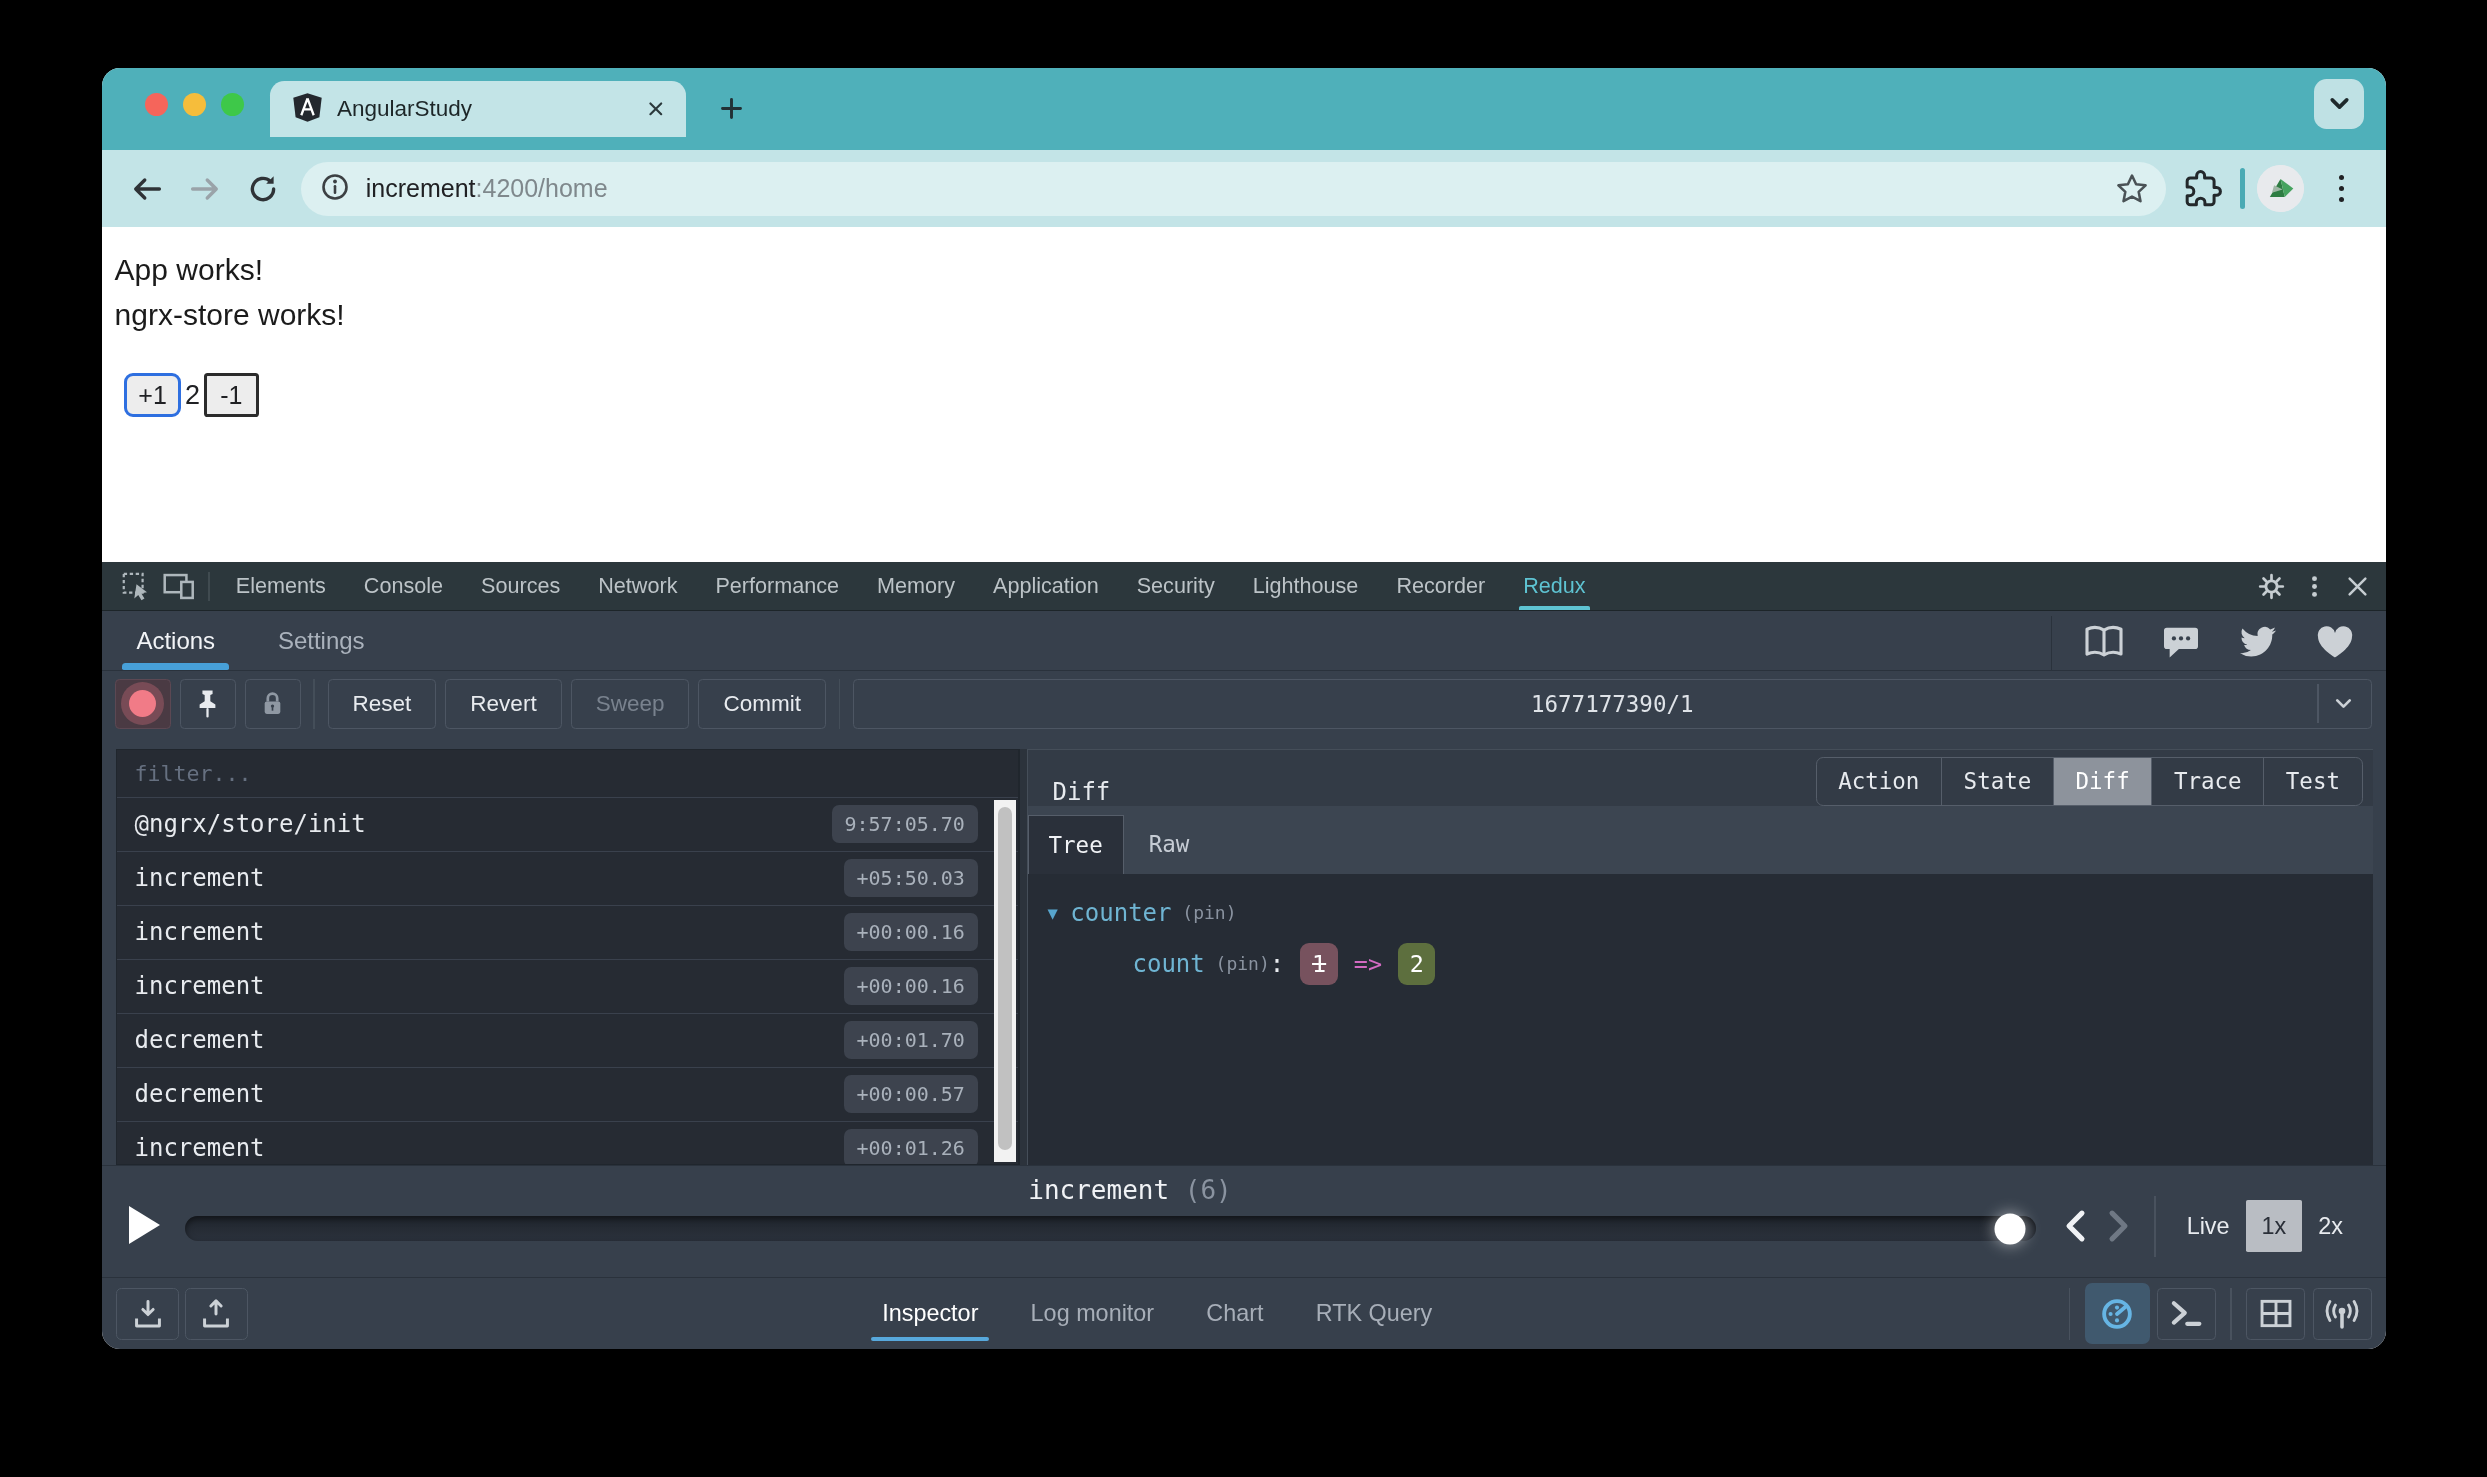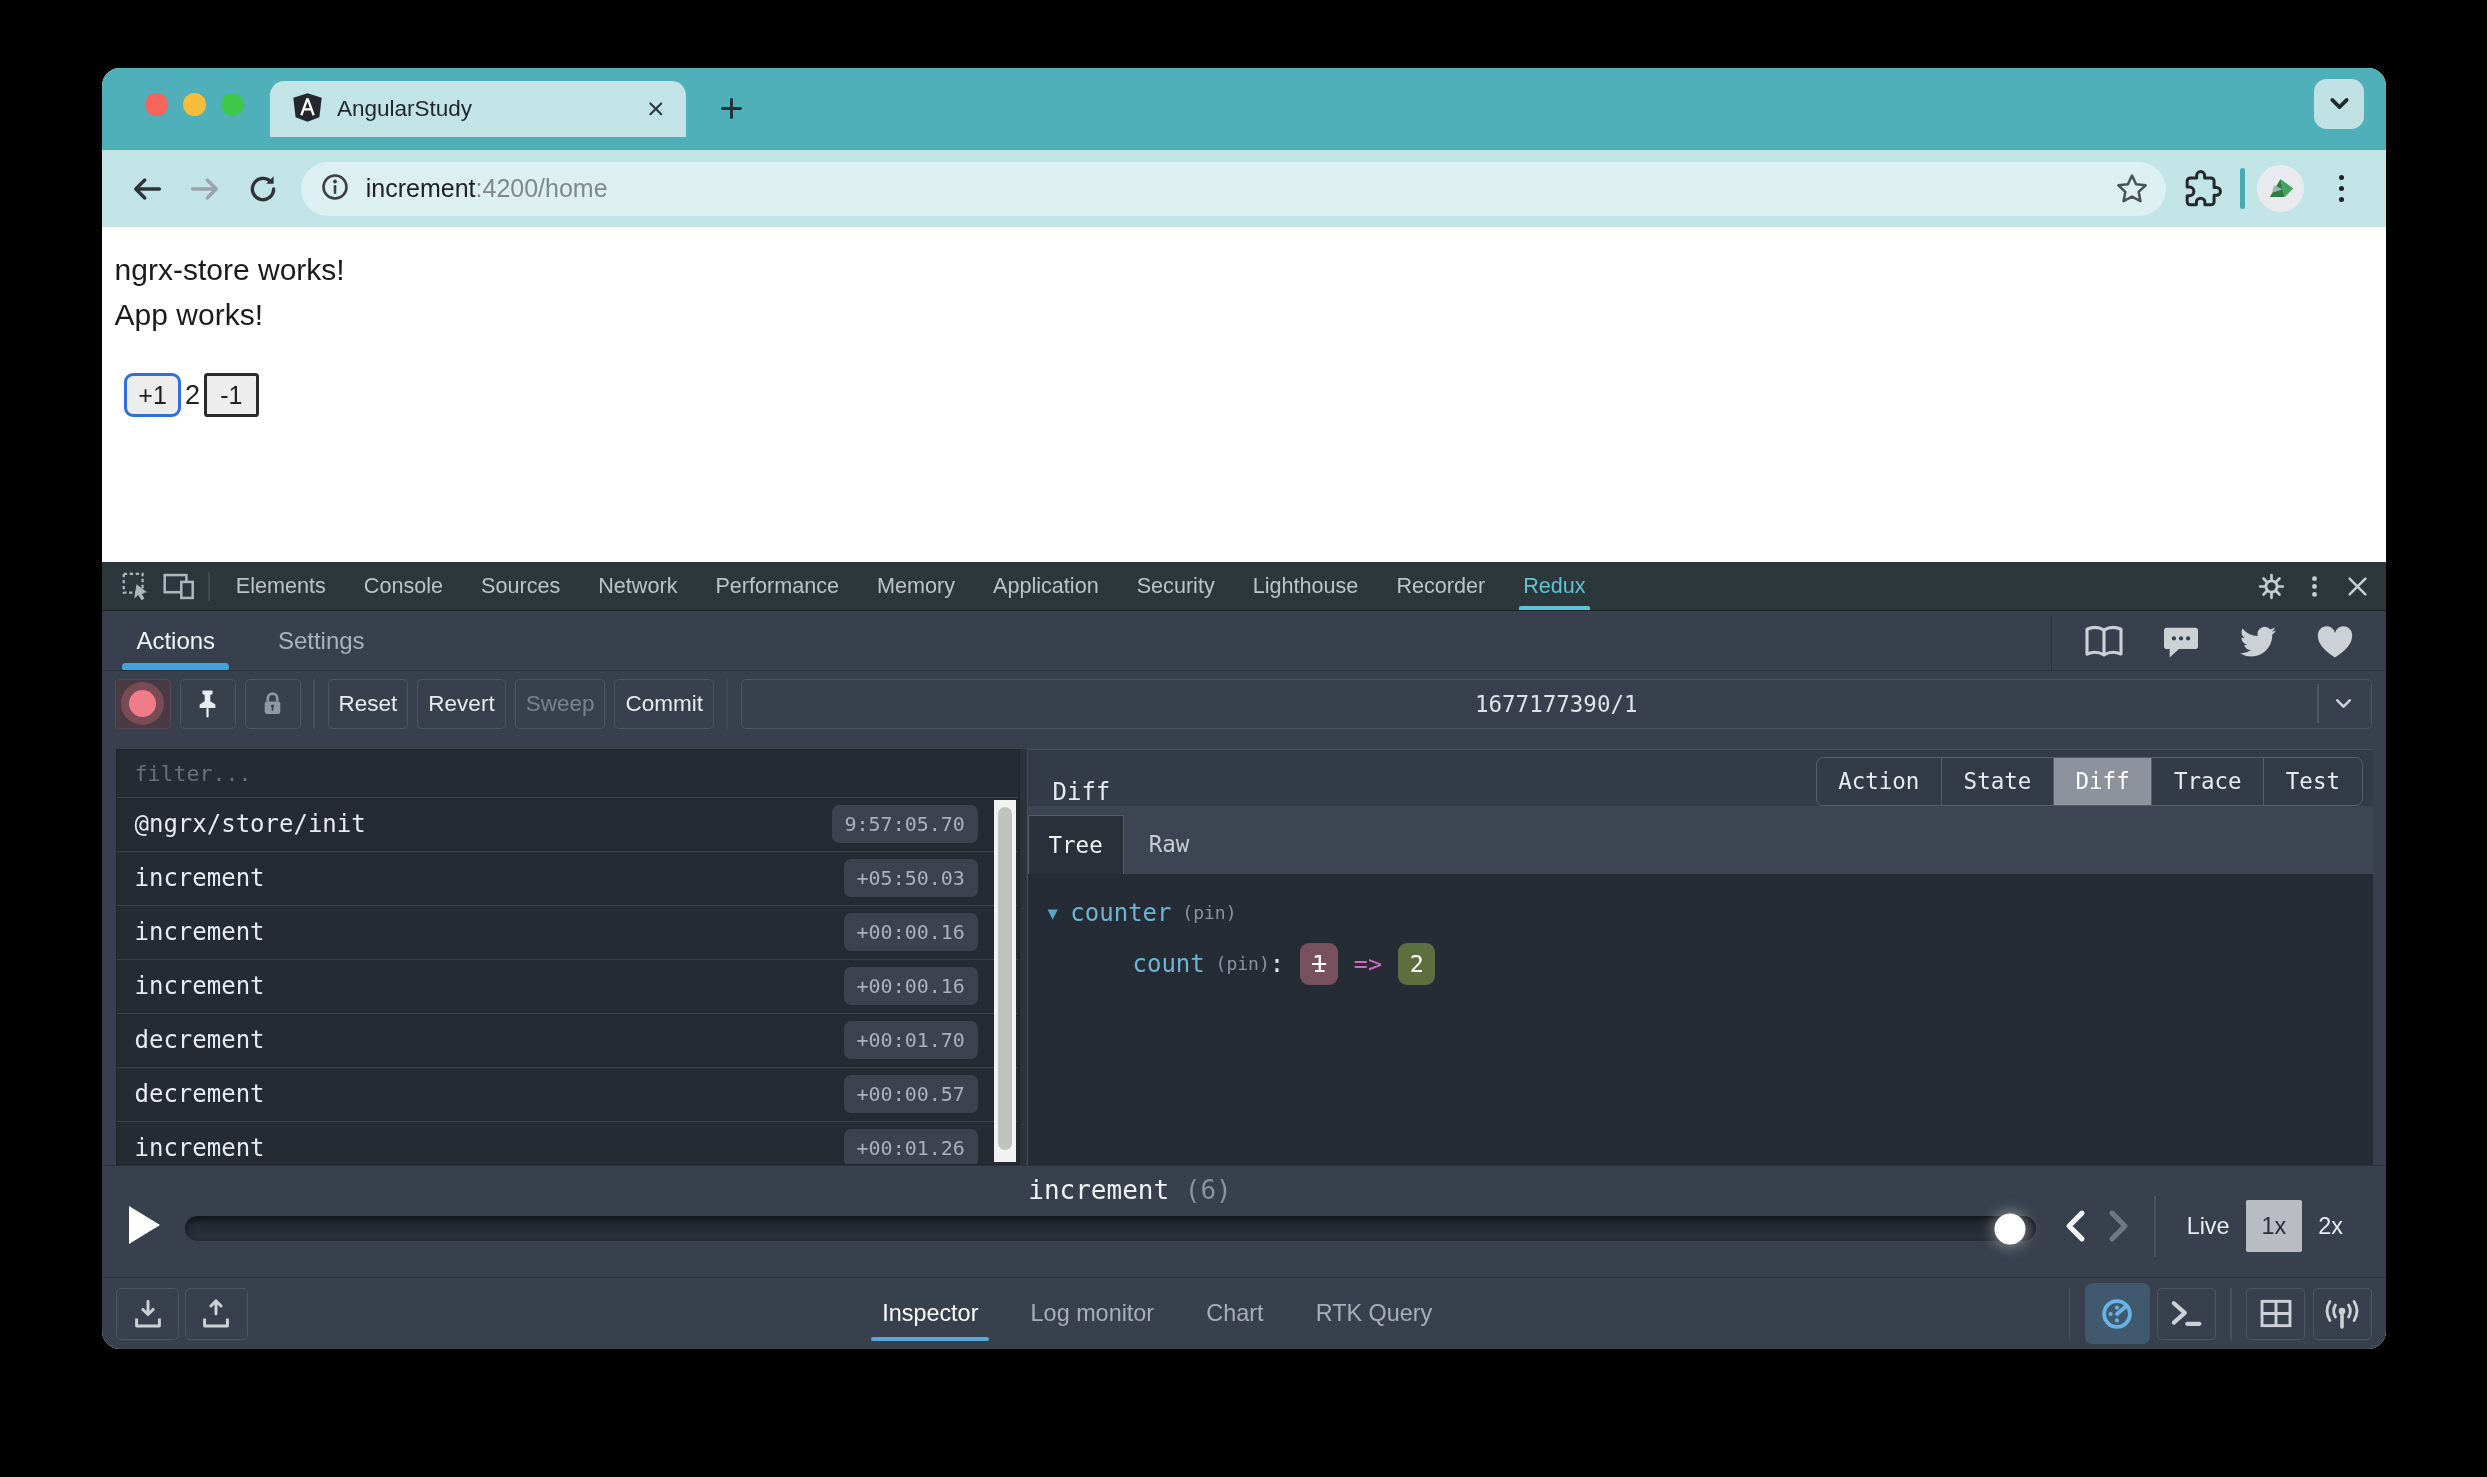--- a/index.html
+++ b/index.html
@@ -49,21 +49,21 @@
   .dt-tab.active::after{content:"";position:absolute;left:14.4px;right:14.4px;bottom:0;height:3.6px;background:#5ec3d2;border-radius:1.8px 1.8px 0 0;}
   .dt-right{margin-left:auto;display:flex;align-items:center;margin-right:7.2px;}
 
   .rx-header{height:59px;flex:none;position:relative;display:flex;align-items:flex-end;padding-left:29px;border-bottom:1.8px solid #2a323c;}
   .rx-tab{font-size:24px;color:#aab2bc;padding:0 5.4px 15.3px;position:relative;margin-right:52px;}
   .rx-tab.active{color:#f2f4f7;}
   .rx-tab.active::after{content:"";position:absolute;left:-9px;right:-9px;bottom:0;height:7.2px;background:#47a0d8;border-radius:3.6px 3.6px 1.8px 1.8px;}
   .rx-hdr-icons{position:absolute;right:0;top:5.4px;bottom:0;display:flex;align-items:center;gap:38px;padding:0 32px;border-left:1.8px solid #2a323c;}
 
   .rx-toolbar{height:65px;flex:none;display:flex;align-items:center;padding:0 12.6px;gap:9px;}
-  .rx-btn{height:50px;box-sizing:border-box;border:1.8px solid #4d5663;border-radius:4.5px;display:flex;align-items:center;justify-content:center;color:#e8ebef;font-size:22.5px;padding:0 10px;background:transparent;}
+  .rx-btn{height:50px;box-sizing:border-box;border:1.8px solid #4d5663;border-radius:4.5px;display:flex;align-items:center;justify-content:center;color:#e8ebef;font-size:22.5px;padding:0 24px;background:transparent;}
   .rx-btn.icon{width:56px;padding:0;}
   .rx-btn.record{background:#4a3a43;border-color:#5c4853;}
   .record-dot{width:27px;height:27px;border-radius:50%;background:#f17b87;box-shadow:0 0 0 8px rgba(241,123,135,.28);}
   .rx-btn.dim{color:#79828e;}
   .rx-vsep{width:1.8px;height:50px;background:#444e59;margin:0 3.6px;flex:none;}
   .rx-select{flex:1;height:50px;box-sizing:border-box;border:1.8px solid #4d5663;border-radius:4.5px;position:relative;display:flex;align-items:center;justify-content:center;color:#dfe3e8;font-family:"DejaVu Sans Mono",monospace;font-size:22.5px;margin-right:1.8px;}
   .rx-select .ssep{position:absolute;right:52px;top:4.5px;bottom:4.5px;width:1.8px;background:#4d5663;}
   .rx-select svg{position:absolute;right:14.4px;}
 
   .rx-main{flex:1;display:flex;padding:12.6px 12.6px 0 13.5px;min-height:0;}
@@ -209,22 +209,22 @@
     <span class="kebab-btn">
       <span class="kebab">
           <i></i>
           <i></i>
           <i></i>
         </span>
     </span>
   </div>
 
   <div class="page">
+    <div class="page-line">App works!</div>
     <div class="page-line">ngrx-store works!</div>
-    <div class="page-line">App works!</div>
     <div class="counter-row">
       <button class="btn-inc">+1</button>
       <span class="counter-val">2</span>
       <button class="btn-dec">-1</button>
     </div>
   </div>
 
   <div class="devtools">
 
     <div class="dt-tabbar">

